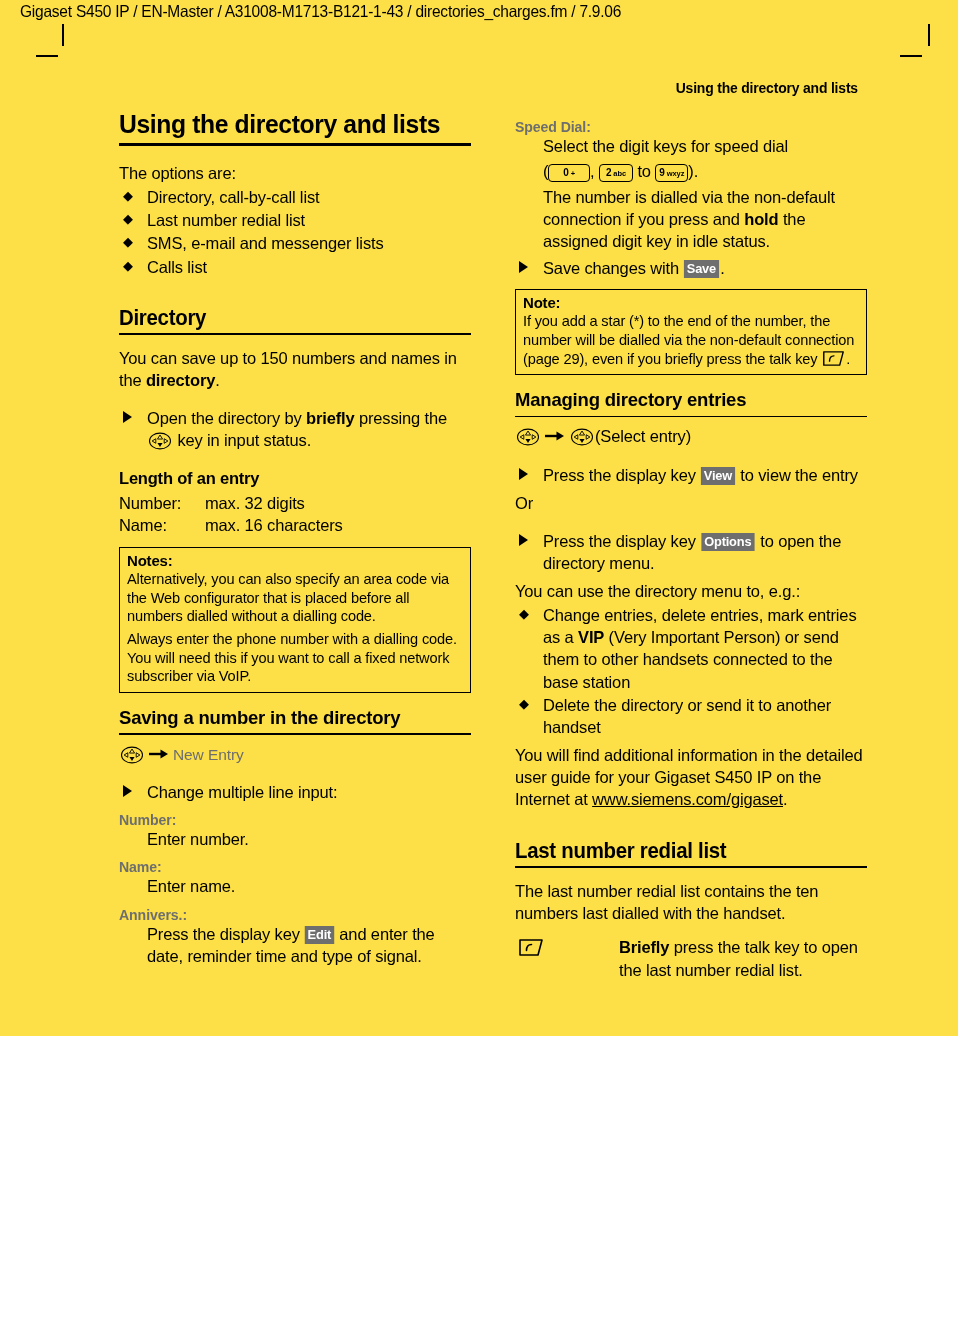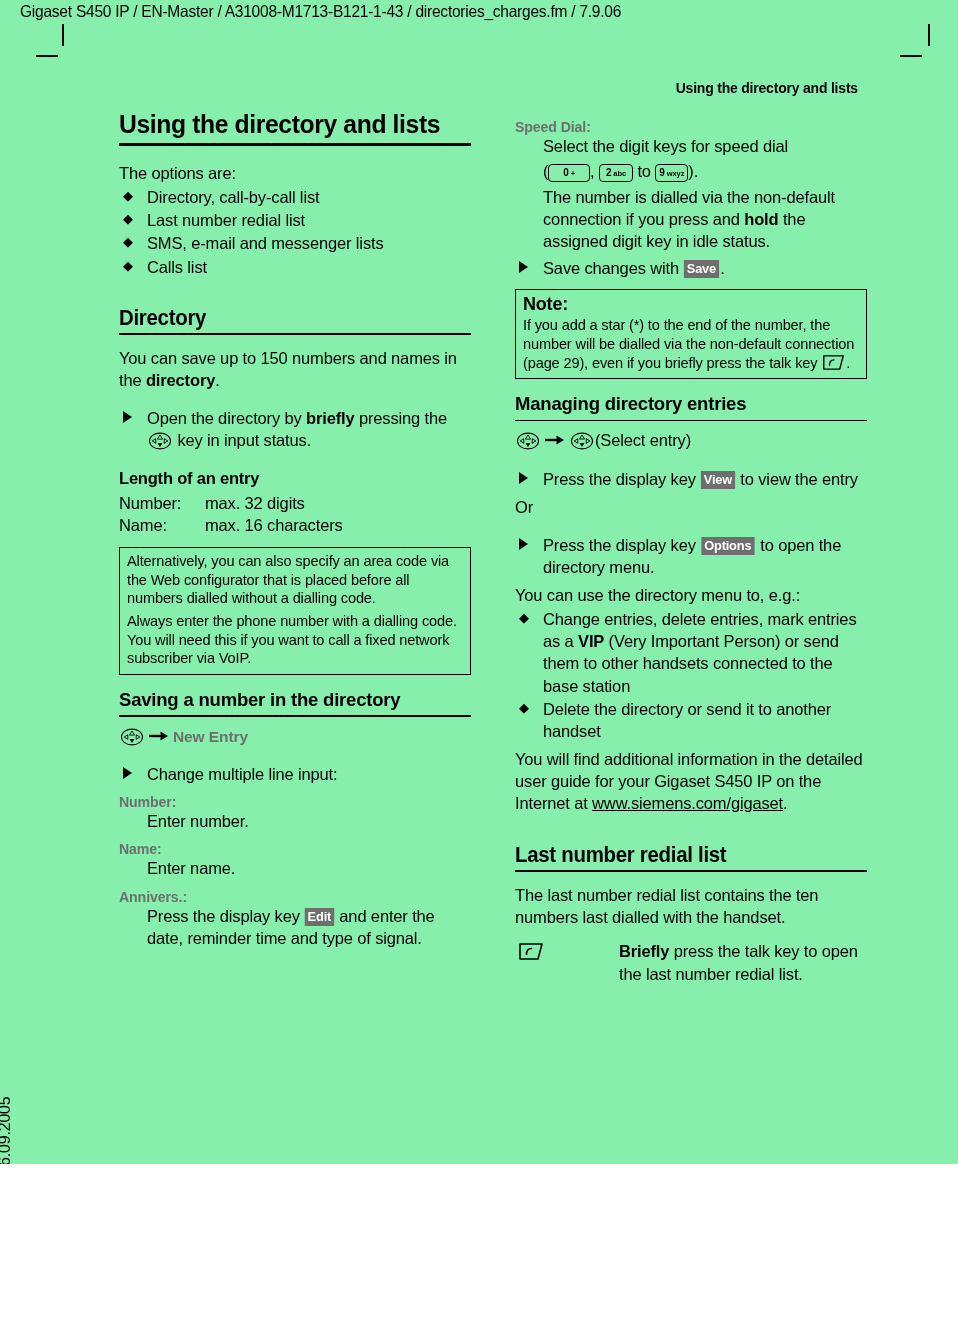--- a/index.html
+++ b/index.html
@@ -7,23 +7,23 @@
     padding: 0;
     background: #ffffff;
   }
   body {
     font-family: "Liberation Sans", sans-serif;
     color: #000000;
   }
   #page {
     position: relative;
     width: 958px;
-    height: 1164px;
+    height: 1036px;
     overflow: hidden;
-    background: #86efac;
+    background: #fde047;
   }
 
   
   .fileid {
     position: absolute;
     left: 20px;
     top: 2px;
     font-family: "Liberation Sans", sans-serif;
     font-size: 16.5px;
     letter-spacing: -0.25px;
@@ -203,21 +203,21 @@
     margin: 0 0 0 28px;
   }
 
   
   .notebox {
     border: 1.5px solid #000;
     padding: 4px 6px 6px 7px;
     margin: 10px 0 14px 0;
   }
   .notebox .note-title {
-    font-size: 18px;
+    font-size: 15px;
     font-weight: bold;
     margin: 0 0 1px 0;
     letter-spacing: -0.2px;
   }
   .notebox p {
     font-size: 14.6px;
     line-height: 1.28;
     margin: 0 0 4px 0;
     letter-spacing: -0.15px;
   }
@@ -280,21 +280,21 @@
     margin: 0 3px;
   }
 
   .menupath {
     font-size: 16.5px;
     line-height: 1.3;
     margin: 0 0 5px 0;
     letter-spacing: -0.15px;
   }
   .menuitem {
-    font-weight: bold;
+    font-weight: normal;
     color: #6e6e6e;
     font-size: 15.5px;
     letter-spacing: -0.1px;
   }
 
   .orline {
     font-size: 16.5px;
     line-height: 1.34;
     margin: 0 0 6px 0;
   }
@@ -394,20 +394,21 @@
     <div class="defrow">
       <span class="dt">Number:</span>
       <span>max. 32 digits</span>
     </div>
     <div class="defrow">
       <span class="dt">Name:</span>
       <span>max. 16 characters</span>
     </div>
 
     <div class="notebox">
+      <div class="note-title">Notes:</div>
       <p>Alternatively, you can also specify an area code via the Web configurator that is placed before all numbers dialled without a dialling code.</p>
       <p>Always enter the phone number with a dialling code. You will need this if you want to call a fixed network subscriber via VoIP.</p>
     </div>
 
     <h3 class="h3" style="font-size:18.5px;">Saving a number in the directory</h3>
     <div class="rule-med" style="height:1.5px;margin:1px 0 9px 0;"></div>
 
     <div class="menupath"><span class="navkey"><svg viewBox="0 0 32 24" width="24" height="18">
             <ellipse cx="16" cy="12" rx="14" ry="10.5" fill="none" stroke="#000" stroke-width="1.4"></ellipse>
             <polygon points="16,4 12.6,9.4 19.4,9.4" fill="none" stroke="#000" stroke-width="1.2"></polygon>

